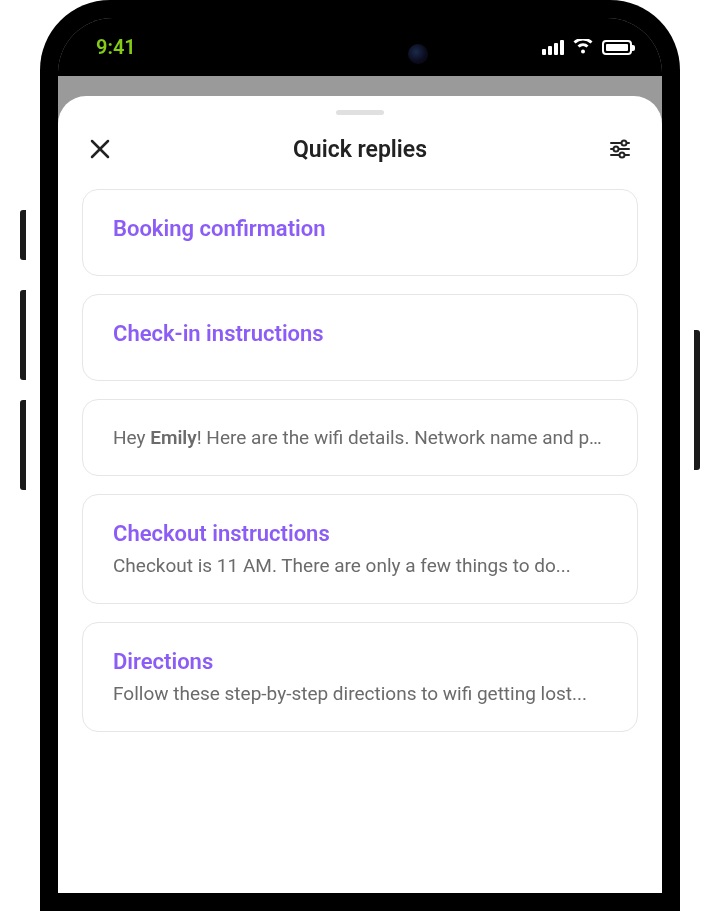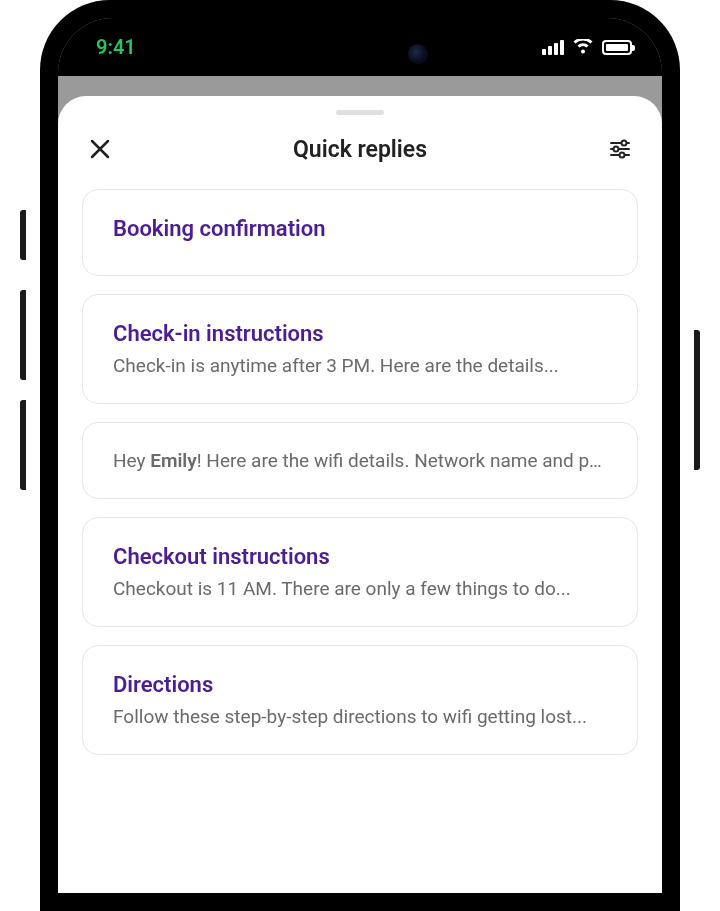--- a/index.html
+++ b/index.html
@@ -50,21 +50,21 @@
       background: radial-gradient(circle at 40% 40%, #1a2a4a 0%, #0a0a1a 60%);
       border-radius: 50%;
       z-index: 101;
     }
     .status-bar {
       display: flex;
       justify-content: space-between;
       align-items: center;
       height: 58px;
       padding: 0 30px 0 38px;
-      color: #22c55e;
+      color: #84cc16;
       font-weight: 600;
       font-size: 20px;
       position: relative;
       z-index: 50;
       background: #000;
     }
     .status-right { display: flex; align-items: center; gap: 8px; }
     .signal-bars { display: flex; align-items: flex-end; gap: 2px; height: 16px; }
     .signal-bars span { width: 4px; background: #fff; border-radius: 1px; }
     .signal-bars span:nth-child(1){height:6px;} .signal-bars span:nth-child(2){height:9px;} .signal-bars span:nth-child(3){height:12px;} .signal-bars span:nth-child(4){height:15px;}
@@ -114,21 +114,21 @@
     .card {
       border: 1px solid #e6e6e6;
       border-radius: 16px;
       padding: 26px 30px;
       margin-bottom: 18px;
       cursor: pointer;
     }
     .card-title {
       font-size: 22px;
       font-weight: 600;
-      color: #4c1d95;
+      color: #8b5cf6;
       margin-bottom: 8px;
     }
     .card-preview {
       font-size: 19px;
       color: #6b6b6b;
       white-space: nowrap;
       overflow: hidden;
       text-overflow: ellipsis;
     }
     .card-preview b { font-weight: 600; color: #6b6b6b;}
@@ -207,21 +207,20 @@
         </div>
 
         <div class="content">
 
           <div class="card">
             <div class="card-title">Booking confirmation</div>
           </div>
 
           <div class="card">
             <div class="card-title">Check-in instructions</div>
-            <div class="card-preview"><span>Check-in is anytime after 3 PM. Here are the details...</span><b></b><span></span></div>
           </div>
 
           <div class="card">
             <div class="card-preview"><span>Hey </span><b>Emily</b><span>! Here are the wifi details. Network name and password...</span></div>
           </div>
 
           <div class="card">
             <div class="card-title">Checkout instructions</div>
             <div class="card-preview"><span>Checkout is 11 AM. There are only a few things to do...</span><b></b><span></span></div>
           </div>

